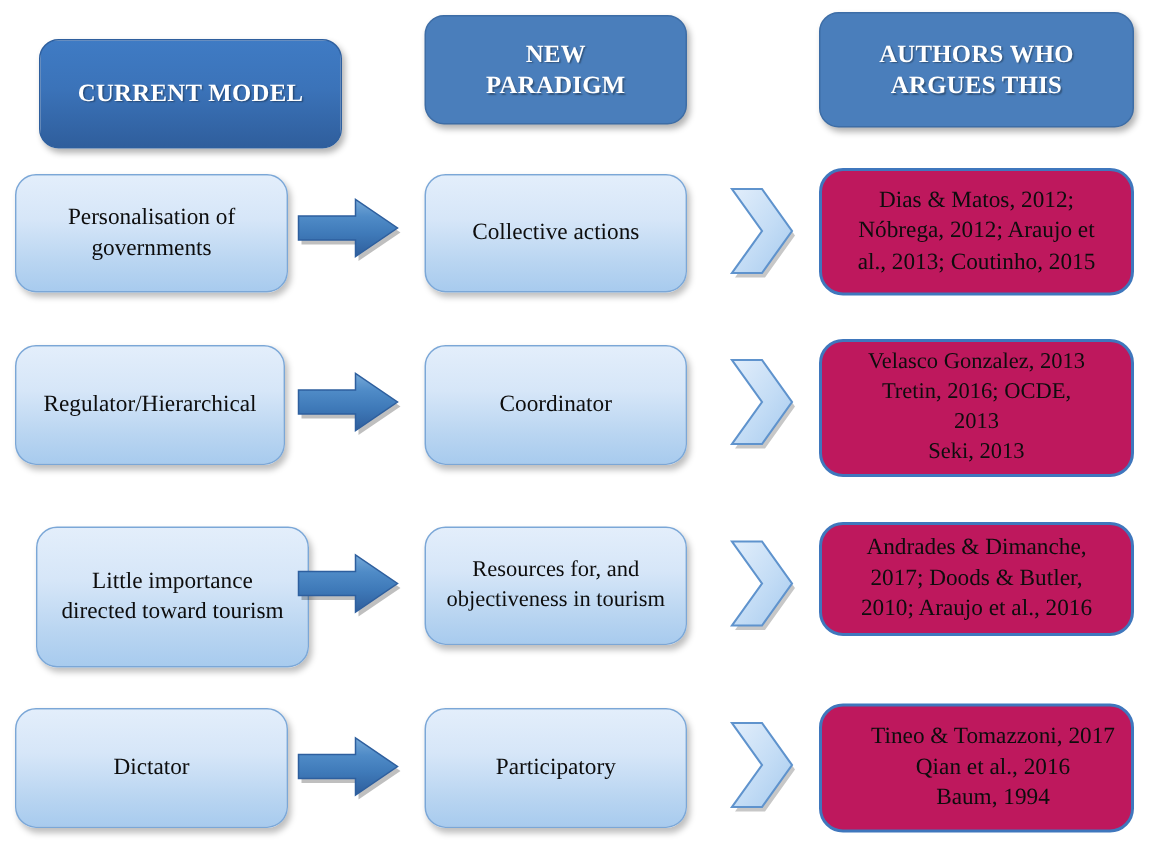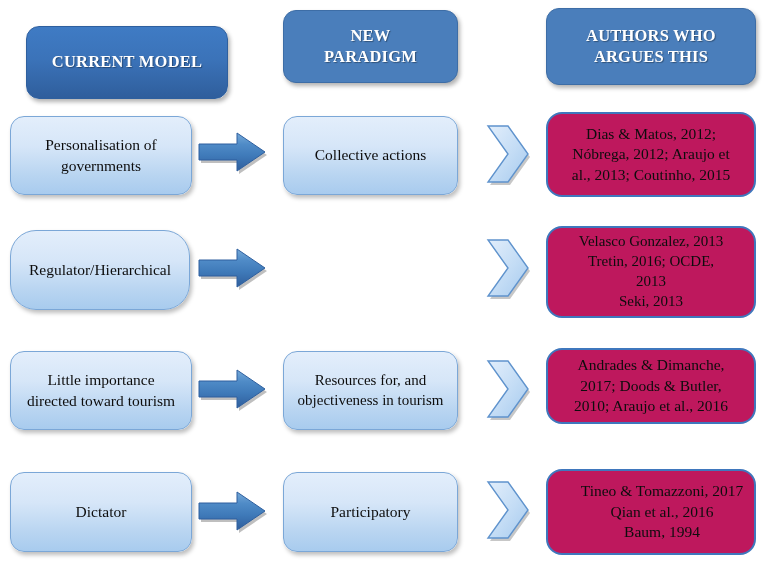--- a/index.html
+++ b/index.html
@@ -151,53 +151,56 @@
   </div>
 
   <div class="cbox" style="left:546px; top:112px; width:210px; height:85px;">
     <div>
       <div>Dias &amp; Matos, 2012;</div>
       <div>Nóbrega, 2012; Araujo et</div>
       <div>al., 2013; Coutinho, 2015</div>
     </div>
   </div>
 
-  <div class="lbox" style="left:10px; top:230px; width:180px; height:80px;border-radius:26px;">
+  <div class="lbox" style="left:10px; top:230px; width:180px; height:80px;">
     <div>Regulator/Hierarchical</div>
   </div>
 
   <div class="arrow" style="left:198px; top:247px; width:70px; height:44px;">
     <svg width="70" height="44" viewBox="0 0 70 44">
       <g transform="translate(1,1)">
         <path d="M0,12 L38,12 L38,1 L66,20 L38,39 L38,28 L0,28 Z" fill="rgba(0,0,0,.25)" transform="translate(2,3)"></path>
         <path d="M0,12 L38,12 L38,1 L66,20 L38,39 L38,28 L0,28 Z" fill="url(#ag1)" stroke="#2e5f9e" stroke-width="1"></path>
       </g>
     </svg>
   </div>
 
+  <div class="lbox" style="left:283px; top:230px; width:175px; height:80px;">
+    <div>Coordinator</div>
+  </div>
 
   <div class="chev" style="left:484px; top:234px; width:50px; height:70px;">
     <svg width="50" height="70" viewBox="0 0 50 70">
       <g transform="translate(2,4)">
         <path d="M2,2 L22,2 L42,30 L22,58 L2,58 L22,30 Z" fill="rgba(0,0,0,.22)" transform="translate(2,3)"></path>
         <path d="M2,2 L22,2 L42,30 L22,58 L2,58 L22,30 Z" fill="url(#cg1)" stroke="#5f93cd" stroke-width="1.4"></path>
       </g>
     </svg>
   </div>
 
   <div class="cbox" style="left:546px; top:226px; width:210px; height:92px; font-size:15px;">
     <div>
       <div>Velasco Gonzalez, 2013</div>
       <div>Tretin, 2016; OCDE,</div>
       <div>2013</div>
       <div>Seki, 2013</div>
     </div>
   </div>
 
-  <div class="lbox" style="left:10px; top:351px; width:182px; height:79px;">
+  <div class="lbox" style="left:24px; top:351px; width:182px; height:94px;">
     <div>
       <div>Little importance</div>
       <div>directed toward tourism</div>
     </div>
   </div>
 
   <div class="arrow" style="left:198px; top:368px; width:70px; height:44px;">
     <svg width="70" height="44" viewBox="0 0 70 44">
       <g transform="translate(1,1)">
         <path d="M0,12 L38,12 L38,1 L66,20 L38,39 L38,28 L0,28 Z" fill="rgba(0,0,0,.25)" transform="translate(2,3)"></path>

